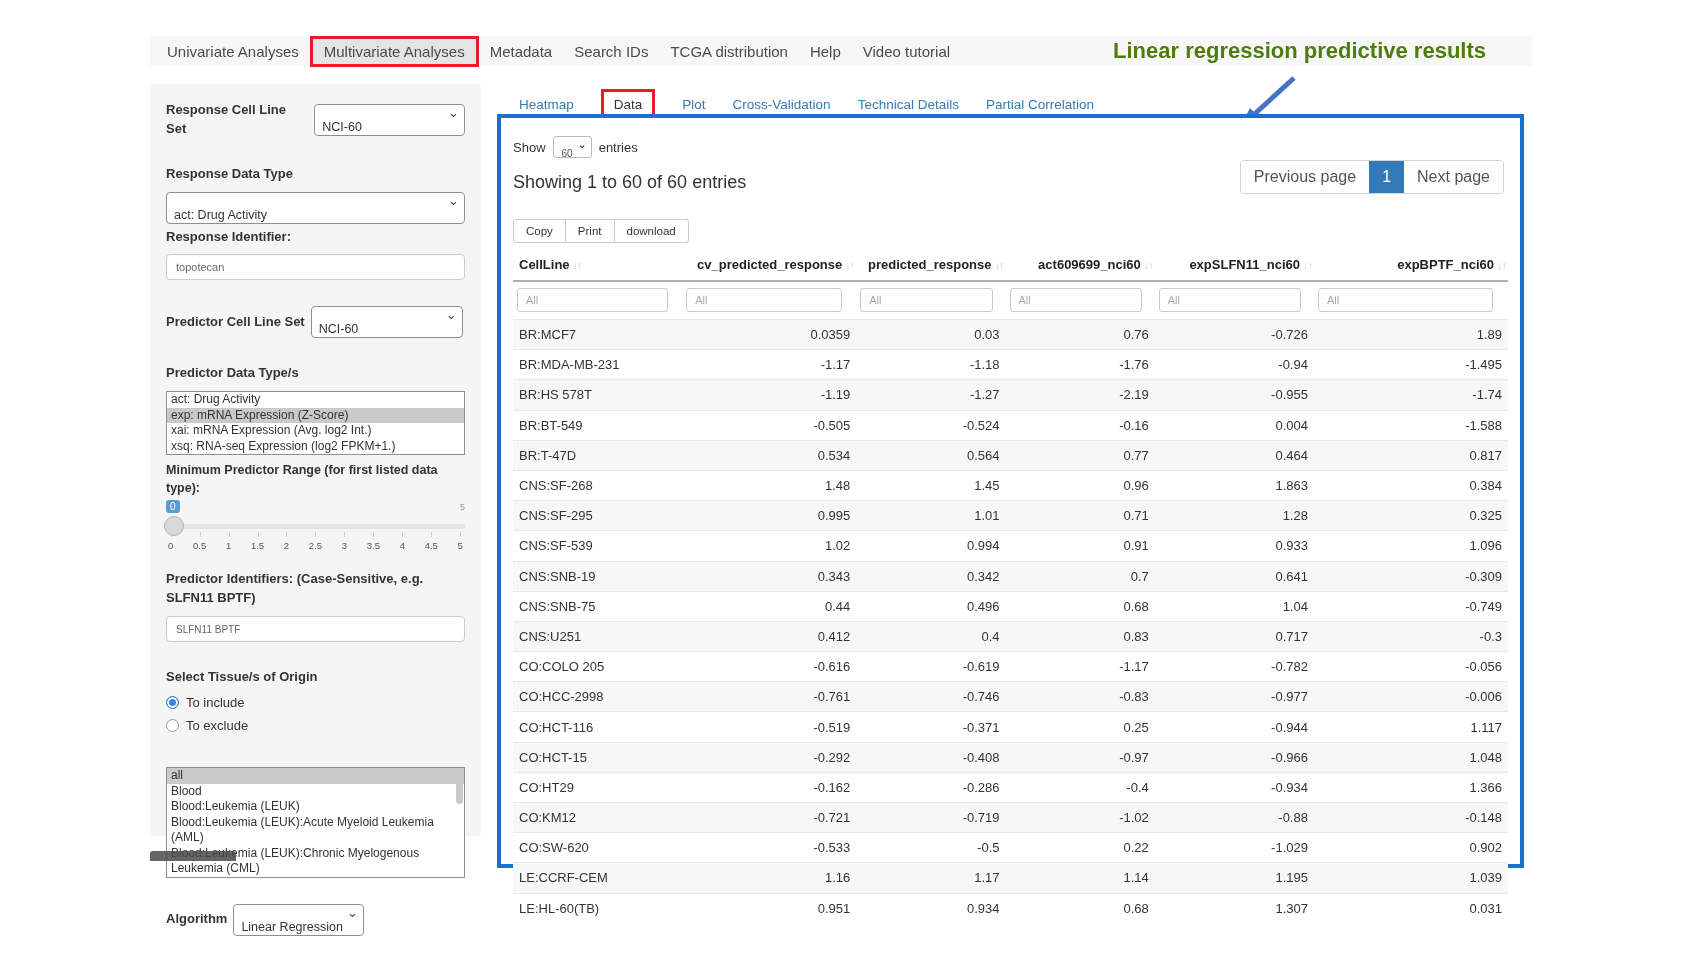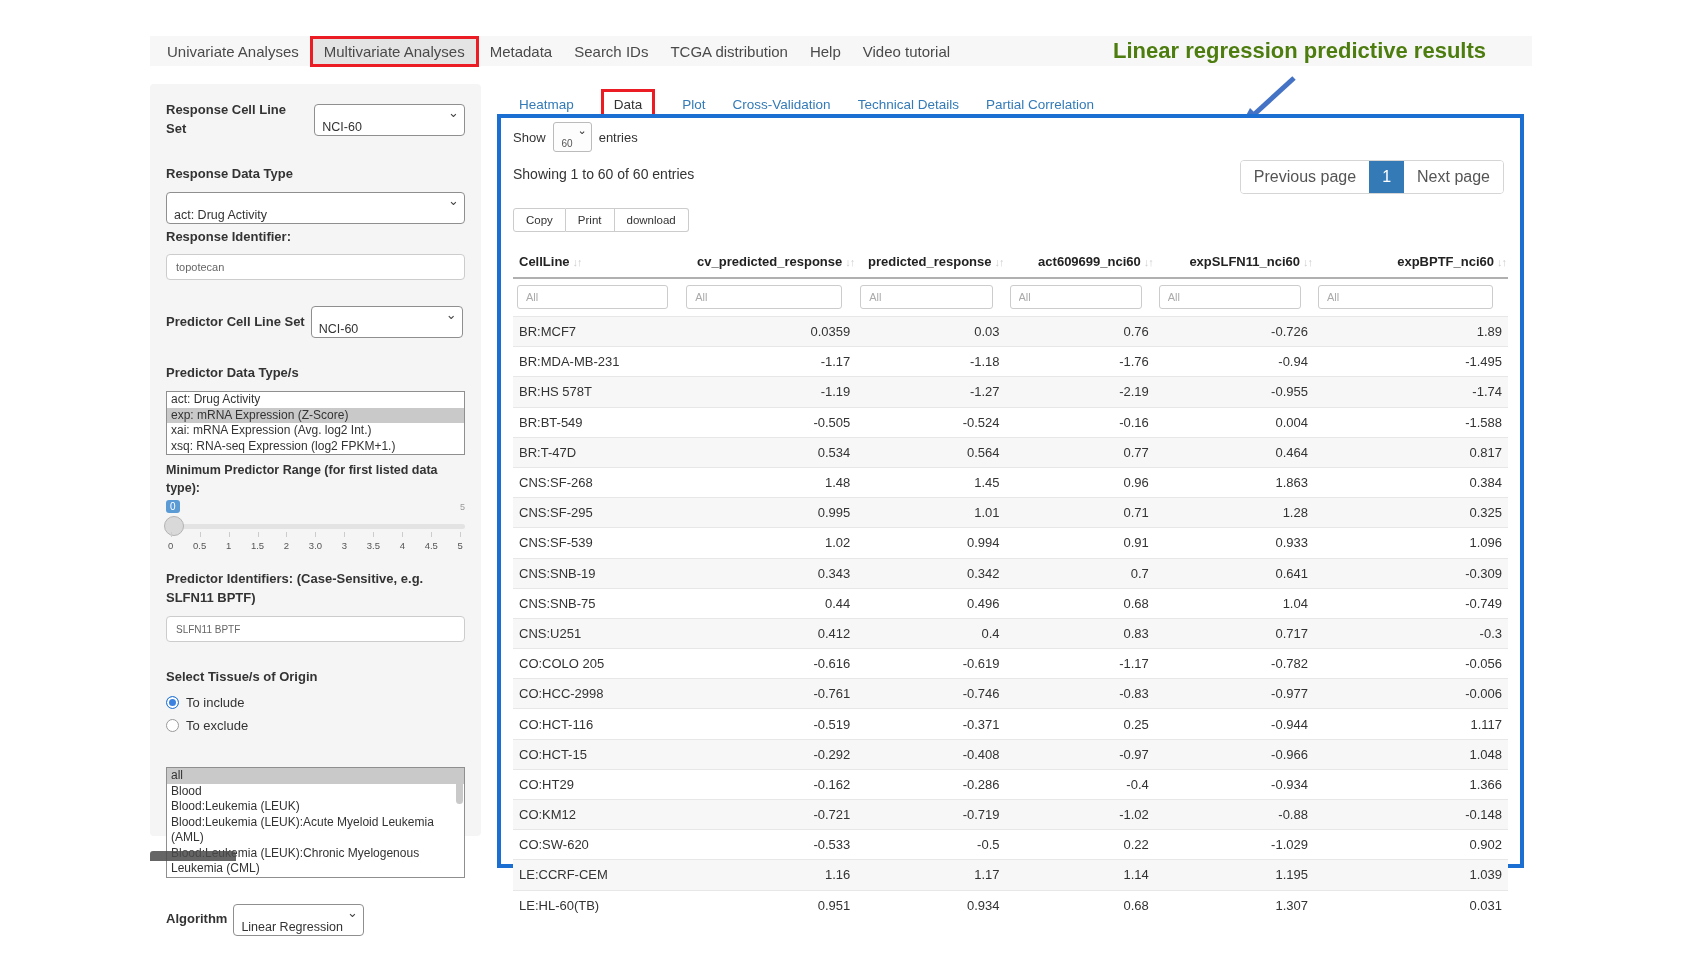--- a/index.html
+++ b/index.html
@@ -44,34 +44,34 @@
   .radio { width:13px; height:13px; border-radius:50%; border:1px solid #9a9a9a; background:#fff; position:relative; flex:0 0 13px; }
   .radio.checked { border-color:#2e7bd6; background:#3b82e0; box-shadow:inset 0 0 0 2px #fff; }
 
   
   .tabs { position:absolute; left:519px; top:89px; display:flex; align-items:center; gap:27px; }
   .tab { font-size:13.5px; color:#337ab7; white-space:nowrap; cursor:pointer; }
   .tab.active { color:#333; padding:5px 10px; }
 
   
   .panel { position:absolute; left:497px; top:114px; width:1027px; height:754px; border:4px solid #1b6fd2; background:#fff; }
-  .show-row { margin:4px 0 0 12px; font-size:13px; display:flex; align-items:center; gap:7px; }
-  .show-sel { border:1px solid #bbb; border-radius:3px; background:#fdfdfd; font-size:10px; color:#555; padding:14px 18px 2px 8px; position:relative; height:30px; display:inline-flex; align-items:center; }
+  .show-row { margin:18px 0 0 12px; font-size:13px; display:flex; align-items:center; gap:7px; }
+  .show-sel { border:1px solid #bbb; border-radius:3px; background:#fdfdfd; font-size:10px; color:#555; padding:14px 18px 2px 8px; position:relative; height:22px; display:inline-flex; align-items:center; }
   .show-sel:after { content:"⌄"; position:absolute; right:4px; top:1px; font-size:11px; color:#333; }
-  .showing-row { margin:14px 0 0 12px; font-size:14px; }
+  .showing-row { margin:14px 0 0 12px; font-size:18px; }
   .pagination { position:absolute; right:16px; top:42px; display:flex; border:1px solid #d5d5d5; border-radius:4px; overflow:hidden; background:#fff; }
   .page-btn { font-size:16px; color:#555; padding:7px 13px; background:#fff; cursor:pointer; }
   .page-btn.current { background:#337ab7; color:#fff; }
   .export-row { margin:26px 0 0 12px; display:flex; }
   .exp-btn { font-size:11.5px; color:#333; border:1px solid #ccc; background:#fff; padding:5px 12px; cursor:pointer; }
   .exp-btn:first-child { border-radius:3px 0 0 3px; }
   .exp-btn:last-child { border-radius:0 3px 3px 0; }
   .exp-btn + .exp-btn { border-left:none; }
 
-  table.data { width:995px; margin:14px 12px 0; border-collapse:collapse; font-size:13px; table-layout:fixed; }
+  table.data { width:995px; margin:6px 12px 0; border-collapse:collapse; font-size:13px; table-layout:fixed; }
   table.data col.c0{width:17%} table.data col.c1{width:17.5%} table.data col.c2{width:15%}
   table.data col.c3{width:15%} table.data col.c4{width:16%} table.data col.c5{width:19.5%}
   th { font-weight:bold; text-align:right; padding:8px 2px 8px 6px; border-bottom:2px solid #b0b0b0; font-size:13px; color:#222; white-space:nowrap; cursor:pointer; }
   th.left { text-align:left; }
   .sort-ic { color:#cfcfcf; font-size:11px; margin-left:3px; letter-spacing:-1px; }
   tr.filter td { padding:6px 4px 7px 4px; }
   .flt { width:94%; height:24px; border:1px solid #ccc; border-radius:3px; font-size:11px; padding:0 8px; color:#333; background:#fff; font-family:"Liberation Sans",sans-serif; }
   .flt::placeholder { color:#aaa; }
   tbody.rows td { padding:7.1px 6px; border-top:1px solid #e7e7e7; text-align:right; color:#333; }
   tbody.rows td.left { text-align:left; }
@@ -132,21 +132,21 @@
     <span class="slider-val">0</span>
     <span class="slider-max">5</span>
     <div class="slider-track"></div>
     <div class="slider-handle"></div>
     <div class="slider-ticks" id="slider-ticks">
         <span class="tk">0</span>
         <span class="tk">0.5</span>
         <span class="tk">1</span>
         <span class="tk">1.5</span>
         <span class="tk">2</span>
-        <span class="tk">3.0</span>
+        <span class="tk">2.5</span>
         <span class="tk">3</span>
         <span class="tk">3.5</span>
         <span class="tk">4</span>
         <span class="tk">4.5</span>
         <span class="tk">5</span>
       </div>
   </div>
   <div style="height:12px"></div>
   <div class="fld-label">Predictor Identifiers: (Case-Sensitive, e.g. SLFN11 BPTF)</div>
   <div class="spacer8"></div>

